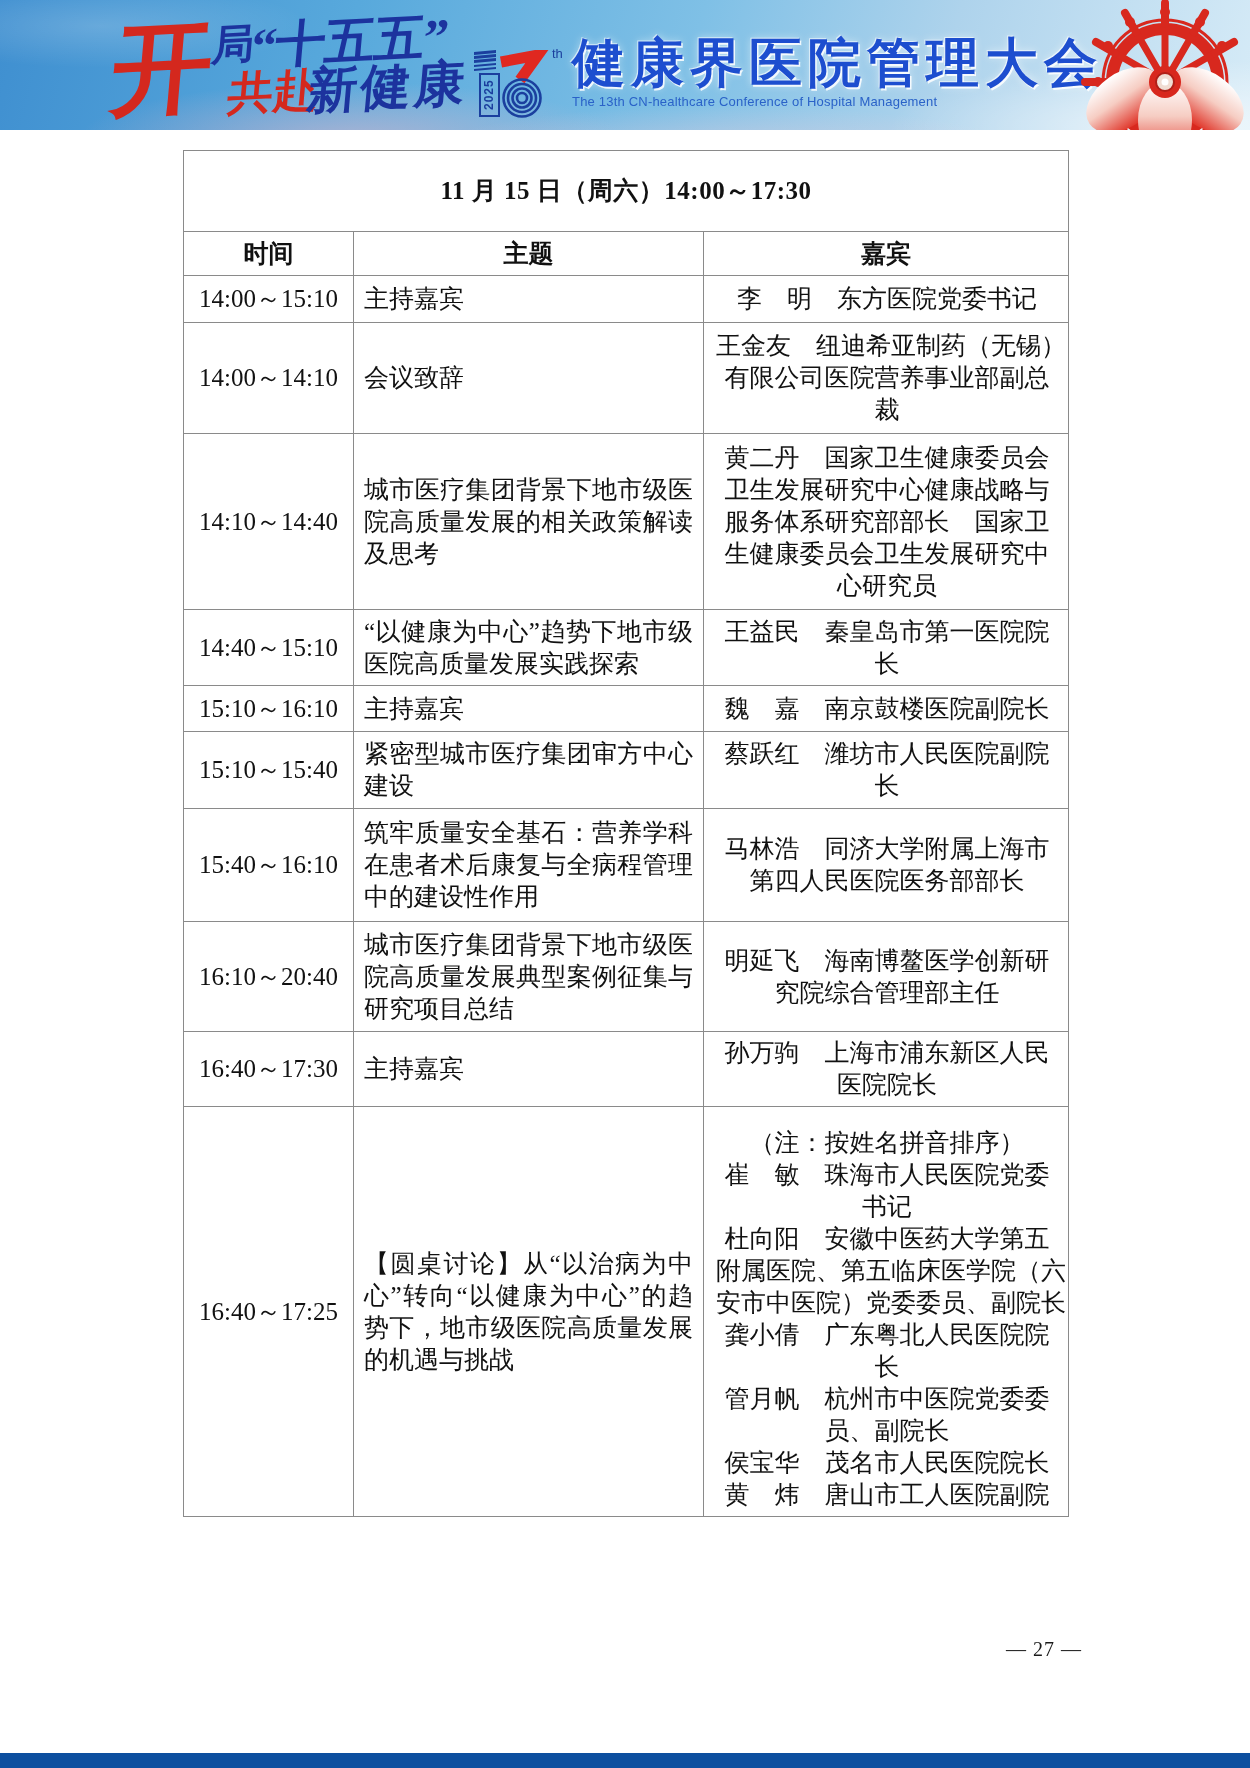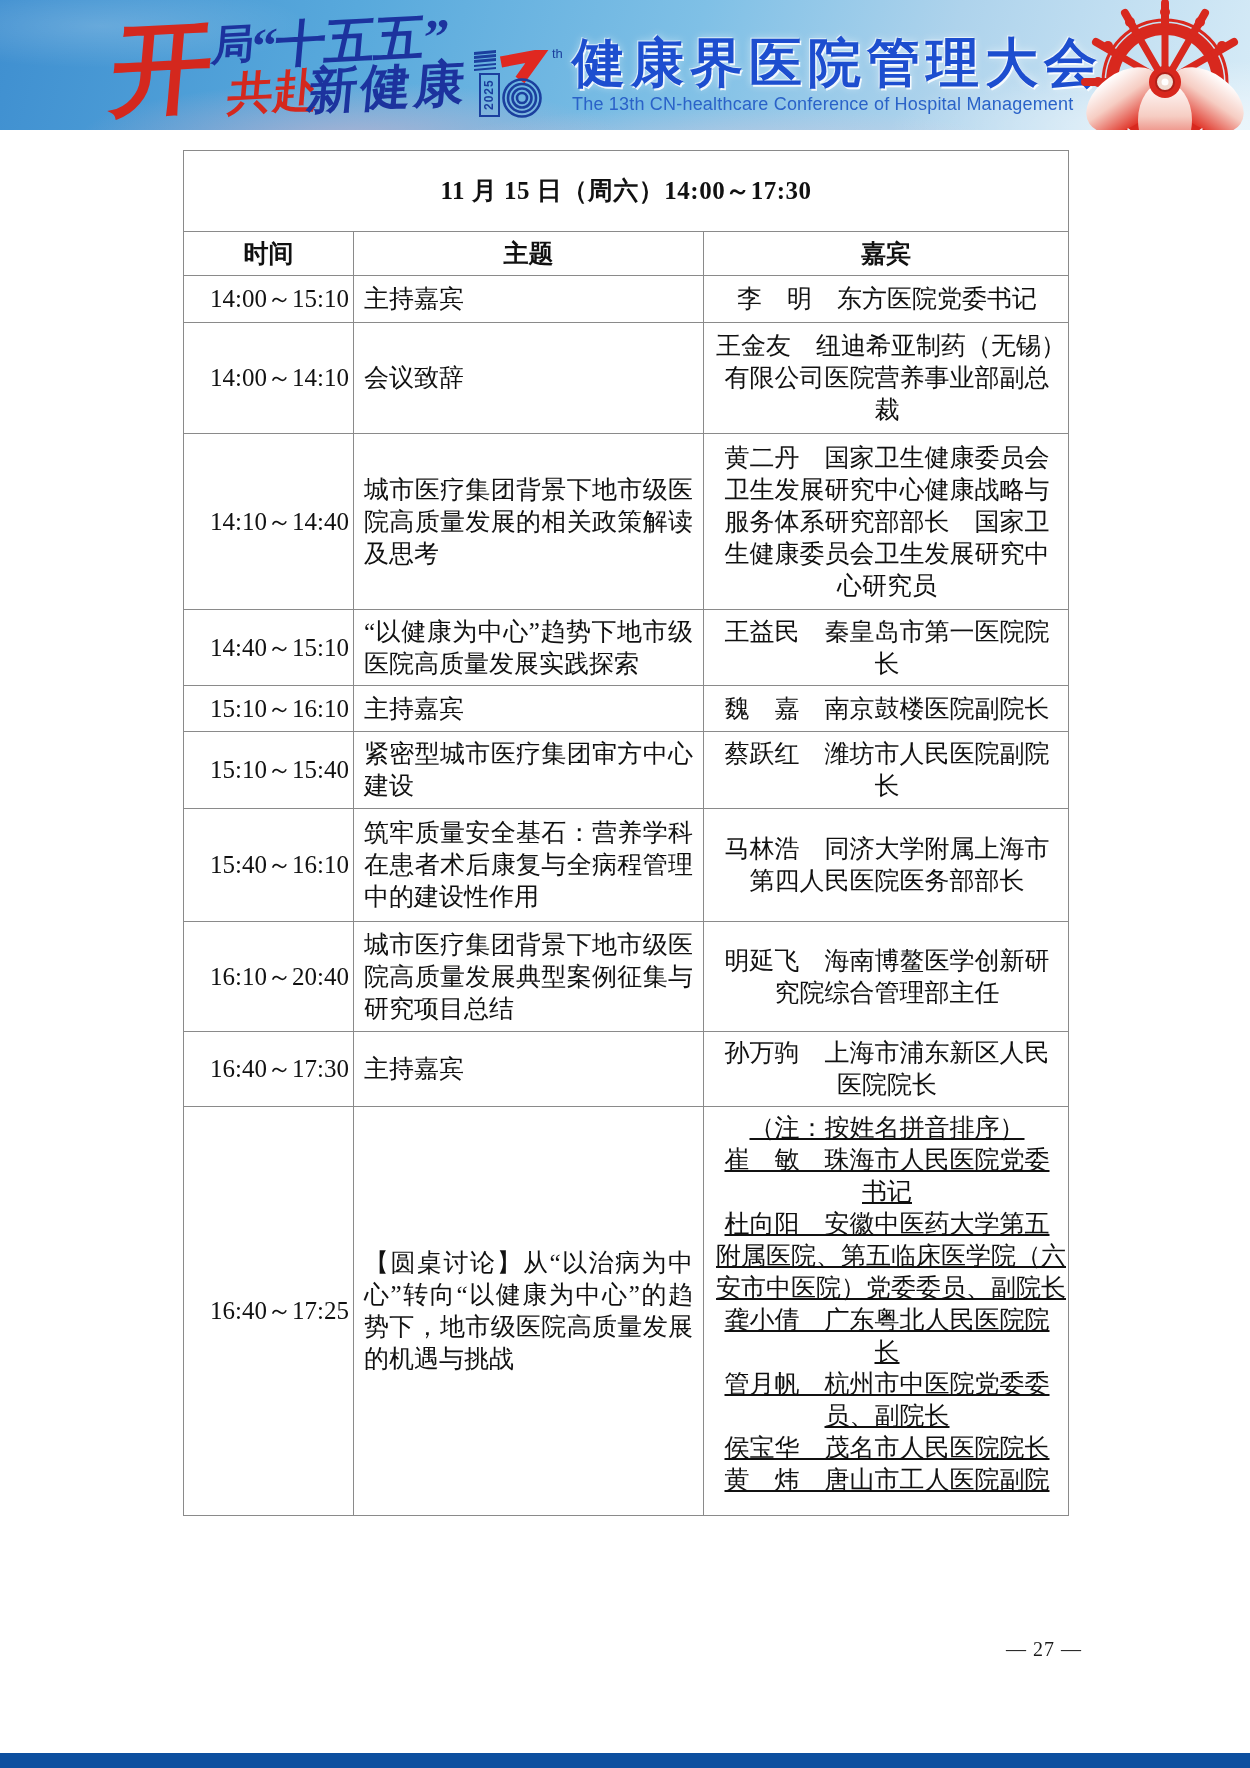--- a/index.html
+++ b/index.html
@@ -43,42 +43,42 @@
     font-family:"Liberation Sans","DejaVu Sans",sans-serif;}
   .logo13 svg{position:absolute;left:28px;top:4px;}
 
   .titles{position:absolute;left:572px;top:36px;width:560px;}
   .cn-title{
     font-size:53px;font-weight:900;color:var(--title-blue);letter-spacing:6px;line-height:1.05;
     text-shadow:1.5px 1.5px 0 rgba(255,255,255,.85),-1px -1px 0 rgba(255,255,255,.6),0 0 9px rgba(255,255,255,.55);
     white-space:nowrap;
   }
   .en-title{
-    margin-top:2px;font-size:18px;color:var(--subtitle-blue);letter-spacing:.2px;
+    margin-top:2px;font-size:13px;color:var(--subtitle-blue);letter-spacing:.2px;
     font-family:"Liberation Sans","DejaVu Sans",sans-serif;white-space:nowrap;
   }
   .wheel{position:absolute;right:-10px;top:-6px;}
 
   
   .agenda{
     position:absolute;left:183px;top:150px;width:885px;
     border-collapse:collapse;table-layout:fixed;
   }
   .agenda td{
     border:1.6px solid var(--border-gray);
     font-size:25px;line-height:32px;vertical-align:middle;
     overflow:hidden;
   }
   .c-date {text-align:center;font-weight:bold;font-size:27px;letter-spacing:.5px;}
   .c-venue{text-align:center;font-weight:bold;font-size:26px;letter-spacing:.5px;}
   .hd td  {text-align:center;font-weight:bold;}
-  .td-time{text-align:right;padding:2px 4px;}
+  .td-time{text-align:center;padding:2px 4px;}
   .td-topic{text-align:justify;text-align-last:left;padding:5px 10px;}
   .td-guests{text-align:center;padding:5px 10px 5px 12px;}
-  .td-guests.top{vertical-align:top;padding-top:5px;text-decoration:underline;}
+  .td-guests.top{vertical-align:top;padding-top:20px;}
   .printed .guest-line{white-space:nowrap;}
 
   .page-number{
     position:absolute;left:16px;top:1638px;width:1066px;
     text-align:right;font-size:20px;color:#1a1a1a;letter-spacing:1px;
   }
   .bottom-bar{position:absolute;left:0;bottom:0;width:100%;height:15px;background:var(--bar-blue);}
 </style>
 </head>
 <body>

